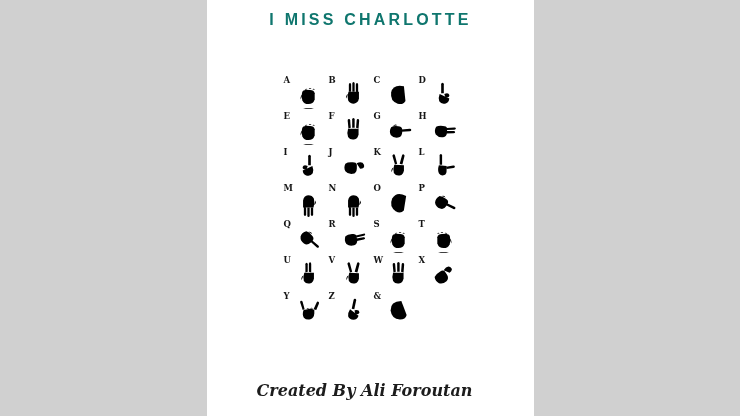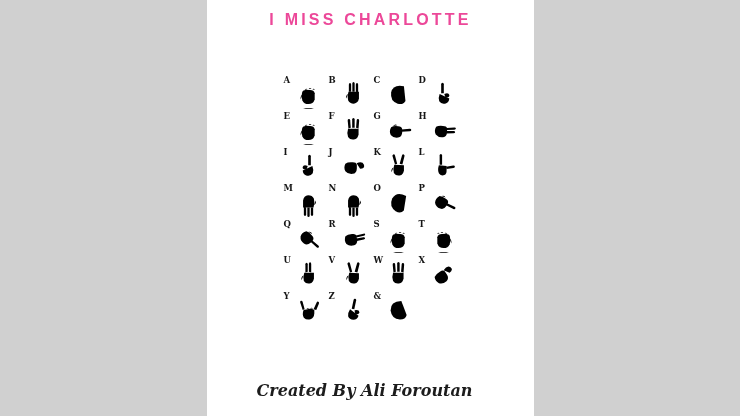--- a/index.html
+++ b/index.html
@@ -20,21 +20,21 @@
     background: #ffffff;
   }
   .poster-title {
     position: absolute;
     top: 11px; left: 0; right: 0;
     margin: 0;
     text-align: center;
     font-size: 16px;
     font-weight: 600;
     letter-spacing: 3.2px;
-    color: #ec4899;
+    color: #0f766e;
     white-space: nowrap;
   }
   .sign-grid {
     position: absolute;
     top: 76px; left: 50%;
     transform: translateX(-50%);
     width: 180px;
     display: grid;
     grid-template-columns: repeat(4, 45px);
     grid-auto-rows: 36px;

